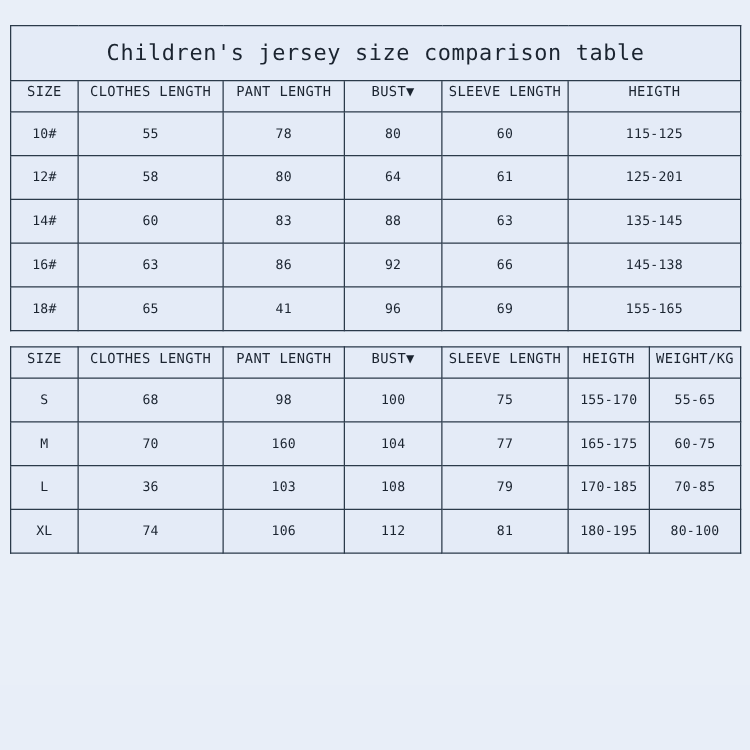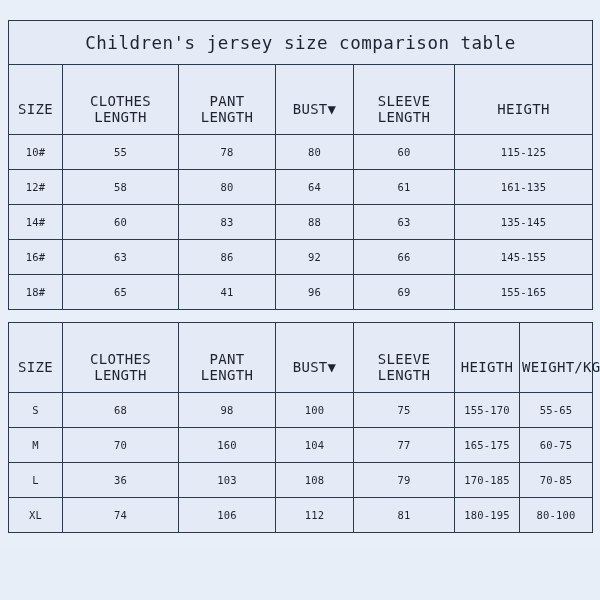--- a/index.html
+++ b/index.html
@@ -39,22 +39,22 @@
     background: #e4ebf7;
   }
   .title-cell {
     font-size: 17.5px;
     letter-spacing: 0.5px;
     padding: 12px 4px 11px 4px;
     font-weight: bold;
     background: #dde6f4;
   }
   .head-cell {
-    font-size: 14px;
-    padding: 28px 2px 9px 2px;
+    font-size: 11px;
+    padding: 2px 2px 9px 2px;
     letter-spacing: 0.3px;
     background: #e4ebf7;
   }
   .body-cell {
     font-size: 10.5px;
     padding: 11px 2px 11px 2px;
     letter-spacing: 0.2px;
   }
   .spacer {
     height: 12px;
@@ -109,37 +109,37 @@
         <td class="body-cell">80</td>
         <td class="body-cell">60</td>
         <td class="body-cell">115-125</td>
       </tr>
       <tr>
         <td class="body-cell">12#</td>
         <td class="body-cell">58</td>
         <td class="body-cell">80</td>
         <td class="body-cell">64</td>
         <td class="body-cell">61</td>
-        <td class="body-cell">161-135</td>
+        <td class="body-cell">125-201</td>
       </tr>
       <tr>
         <td class="body-cell">14#</td>
         <td class="body-cell">60</td>
         <td class="body-cell">83</td>
         <td class="body-cell">88</td>
         <td class="body-cell">63</td>
         <td class="body-cell">135-145</td>
       </tr>
       <tr>
         <td class="body-cell">16#</td>
         <td class="body-cell">63</td>
         <td class="body-cell">86</td>
         <td class="body-cell">92</td>
         <td class="body-cell">66</td>
-        <td class="body-cell">145-155</td>
+        <td class="body-cell">145-138</td>
       </tr>
       <tr>
         <td class="body-cell">18#</td>
         <td class="body-cell">65</td>
         <td class="body-cell">41</td>
         <td class="body-cell">96</td>
         <td class="body-cell">69</td>
         <td class="body-cell">155-165</td>
       </tr>
     </tbody>

